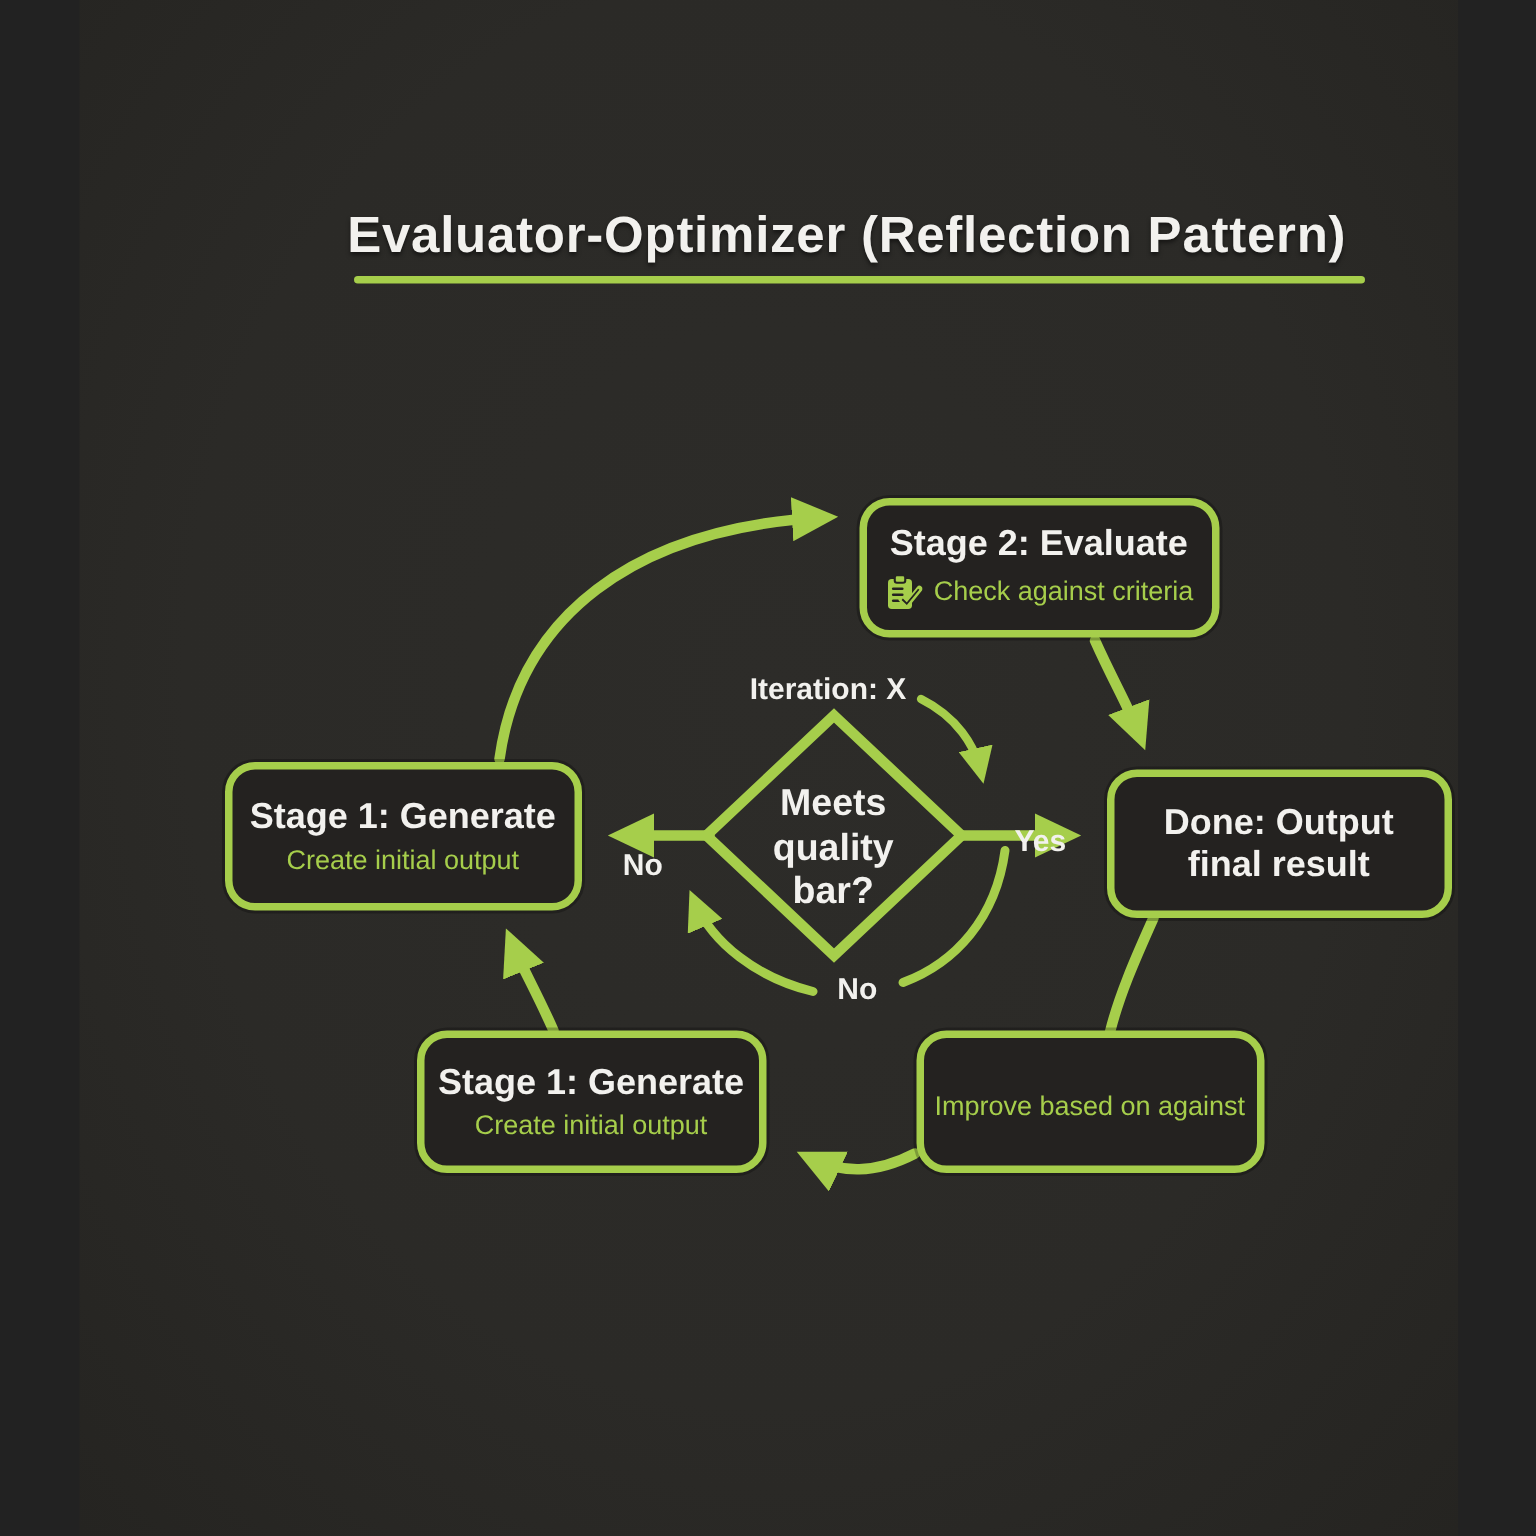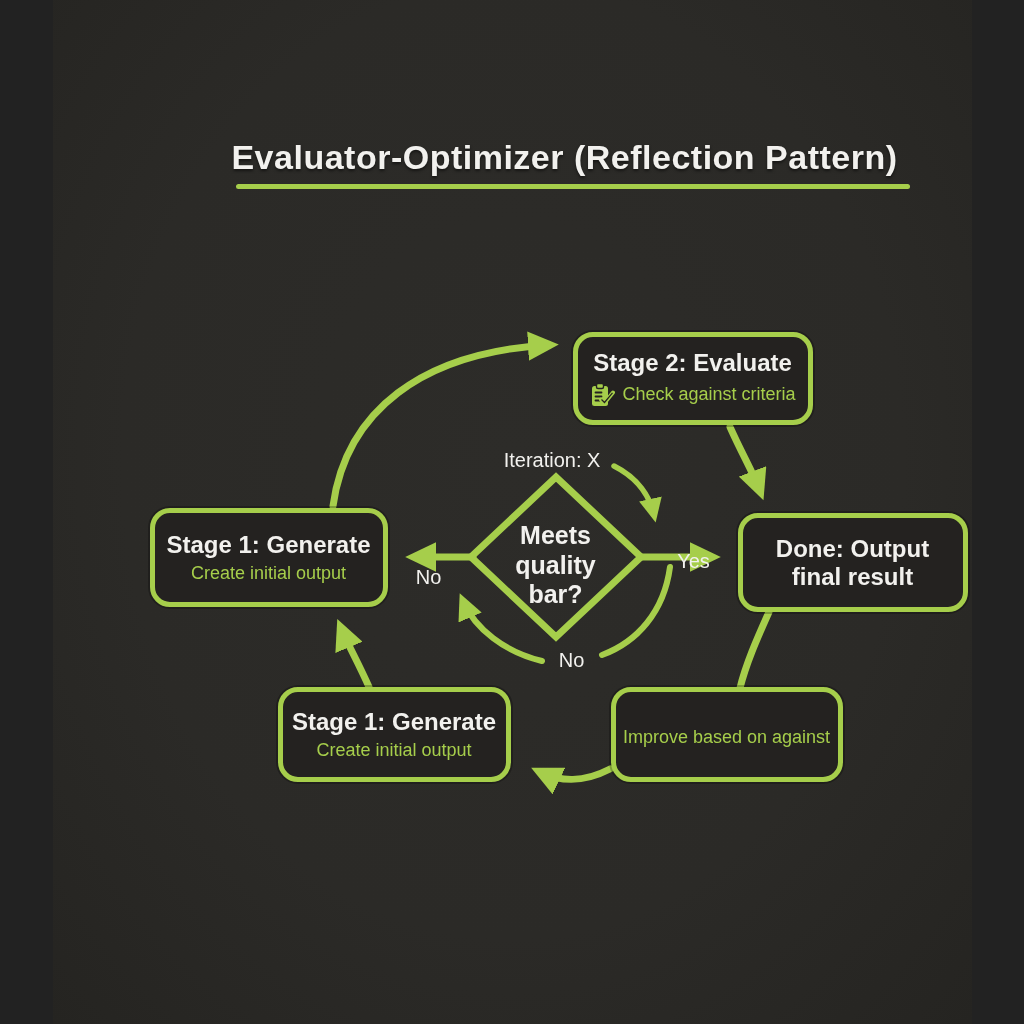--- a/index.html
+++ b/index.html
@@ -52,21 +52,21 @@
   #node-done h2{width:178px;margin:0 auto;text-align:center;}
   #node-stage1-bottom{left:225px;top:687px;width:233px;height:95px;}
   #node-stage3{left:558px;top:687px;width:232px;height:95px;}
   .decision-label{
     position:absolute;left:447px;top:521px;width:112px;
     text-align:center;color:var(--text);
     font-size:25px;font-weight:600;line-height:1.18;
   }
   .float-label{
     position:absolute;color:var(--text);
-    font-size:20px;font-weight:400;text-align:center;
+    font-size:20px;font-weight:700;text-align:center;
   }
   #label-iteration{left:427px;top:449px;width:145px;}
   #label-no-left{left:356px;top:566px;width:40px;}
   #label-yes{left:618px;top:550px;width:46px;}
   #label-no-bottom{left:499px;top:649px;width:40px;}
   .clip-icon{width:26px;height:26px;flex:0 0 auto;}
 </style>
 </head>
 <body>
 

